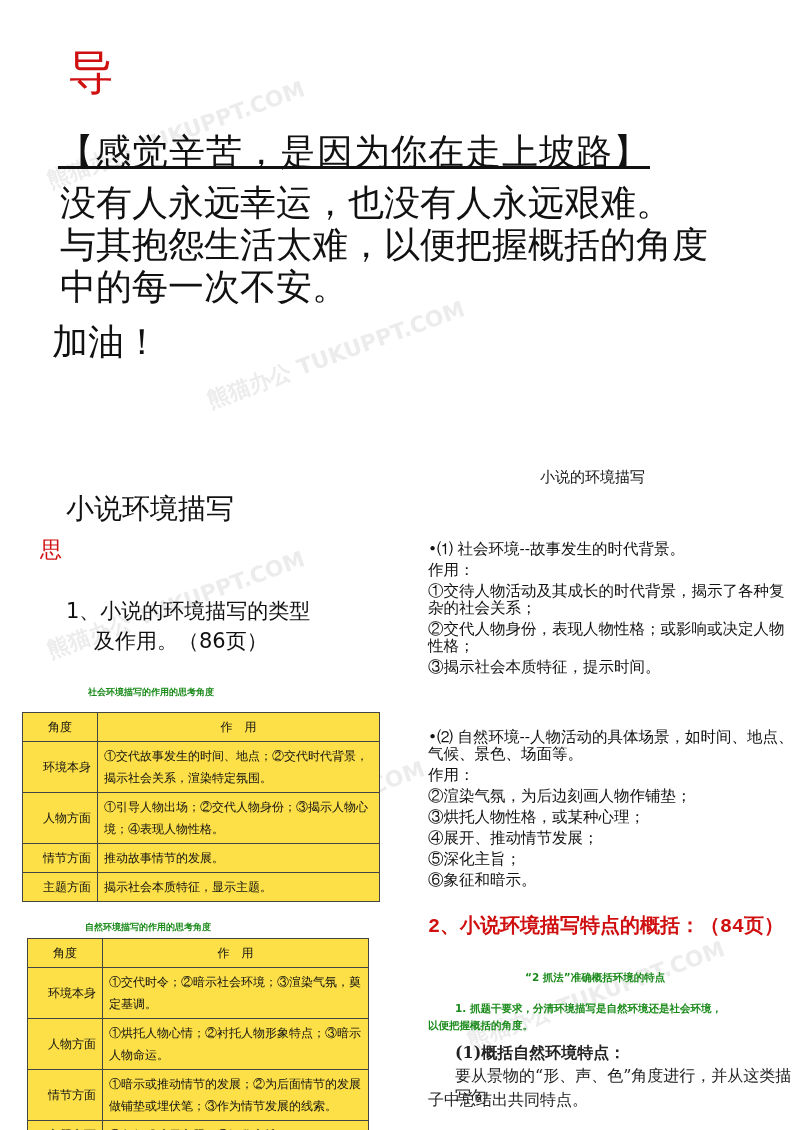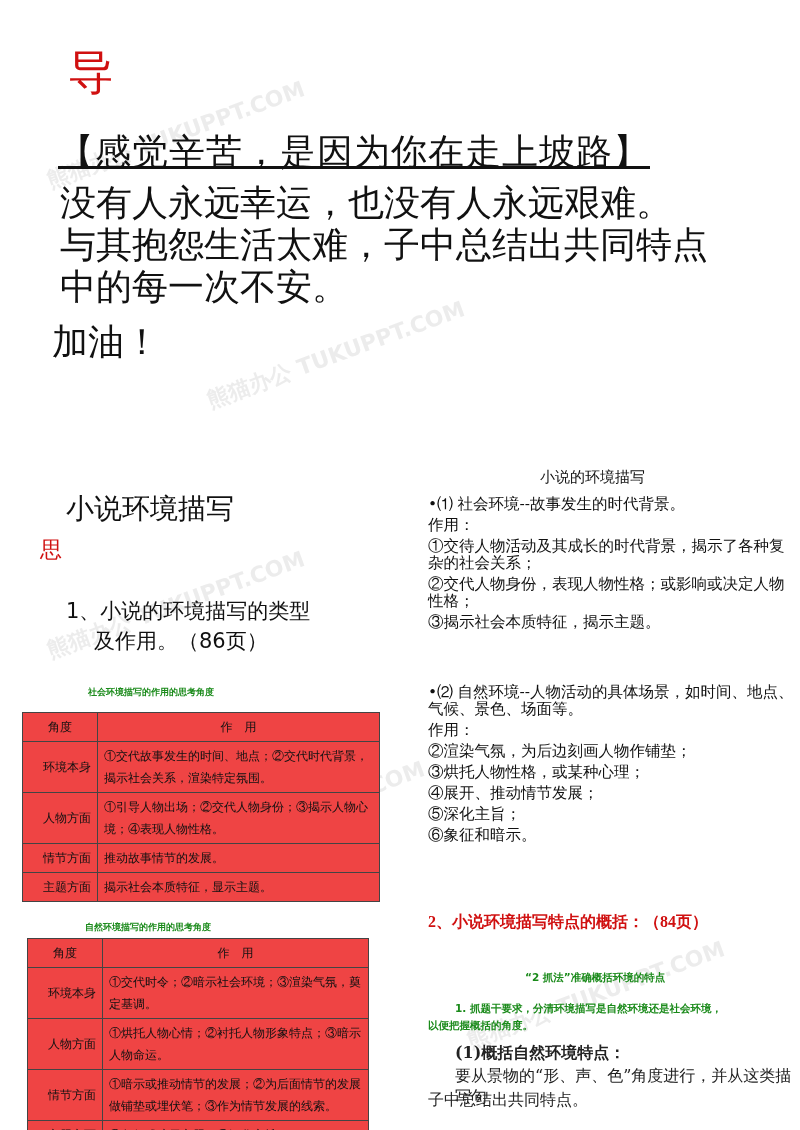--- a/index.html
+++ b/index.html
@@ -22,52 +22,52 @@
 
     
     .novel-title { left: 66px; top: 490px; font-size: 28px; font-family: "DejaVu Sans", sans-serif; }
     .si { left: 40px; top: 535px; font-size: 22px; color: #d01010; font-family: "DejaVu Sans", sans-serif; }
     .q1 { left: 66px; top: 596px; font-size: 21px; line-height: 30px; font-family: "DejaVu Sans", sans-serif; width: 320px; }
     .q1 .indent { padding-left: 28px; display: block; }
 
     .tbl-cap { font-size: 9px; color: #1a8a1a; font-weight: bold; font-family: "DejaVu Sans", sans-serif; }
     table.role {
       position: absolute; border-collapse: collapse; font-size: 12px;
-      font-family: "DejaVu Serif", serif; background: #ef4444;
+      font-family: "DejaVu Serif", serif; background: #fde047;
     }
     table.role td, table.role th {
       border: 1px solid #444; padding: 3px 6px; vertical-align: middle; font-weight: normal;
     }
     table.role th { text-align: center; height: 22px; }
     table.role td.ang { text-align: right; width: 62px; white-space: nowrap; }
     table.role td.eff { line-height: 22px; font-family: Liberation Serif, serif; }
 
     
     .rc-title { left: 540px; top: 468px; font-size: 15px; }
-    .rc-block { left: 428px; font-size: 15.5px; line-height: 17px; width: 370px; }
+    .rc-block { left: 428px; font-size: 15.5px; line-height: 17px; width: 370px; margin-top: 45px; }
     .rc-block p { margin: 0 0 4px 0; }
 
-    .sec2 { left: 428px; top: 912px; font-size: 16px; color: #d01010; font-weight: bold; font-family: Liberation Serif, serif; }
+    .sec2 { left: 428px; top: 912px; font-size: 20px; color: #d01010; font-weight: bold; font-family: Liberation Mono, monospace; }
     .green { color: #1a8a1a; font-weight: bold; font-size: 10.5px; font-family: "DejaVu Sans", sans-serif; }
     .gray { color: #222; font-size: 16px; }
   </style>
 </head>
 <body>
 
 <div class="watermark" style="left:40px;top:120px;">熊猫办公 TUKUPPT.COM</div>
 <div class="watermark" style="left:200px;top:340px;">熊猫办公 TUKUPPT.COM</div>
 <div class="watermark" style="left:40px;top:590px;">熊猫办公 TUKUPPT.COM</div>
 <div class="watermark" style="left:160px;top:800px;">熊猫办公 TUKUPPT.COM</div>
 <div class="watermark" style="left:460px;top:980px;">熊猫办公 TUKUPPT.COM</div>
 
 <div class="abs dao">导</div>
 <div class="abs heading">【感觉辛苦，是因为你在走上坡路】</div>
 <div class="abs para">
   <div>没有人永远幸运，也没有人永远艰难。</div>
-  <div>与其抱怨生活太难，子中总结出共同特点</div>
+  <div>与其抱怨生活太难，以便把握概括的角度</div>
   <div>中的每一次不安。</div>
 </div>
 <div class="abs jiayou">加油！</div>
 
 <div class="abs novel-title">小说环境描写</div>
 <div class="abs si">思</div>
 <div class="abs q1">
   <span>1、小说的环境描写的类型</span>
   <span class="indent">及作用。（86页）</span>
 </div>
@@ -123,21 +123,21 @@
   </tr>
 </tbody>
   </table>
 
 <div class="abs rc-title">小说的环境描写</div>
 <div class="abs rc-block" style="top:496px;">
   <p>•⑴ 社会环境--故事发生的时代背景。</p>
   <p>作用：</p>
   <p>①交待人物活动及其成长的时代背景，揭示了各种复杂的社会关系；</p>
   <p>②交代人物身份，表现人物性格；或影响或决定人物性格；</p>
-  <p>③揭示社会本质特征，揭示主题。</p>
+  <p>③揭示社会本质特征，提示时间。</p>
 </div>
 <div class="abs rc-block" style="top:684px;">
   <p>•⑵ 自然环境--人物活动的具体场景，如时间、地点、气候、景色、场面等。</p>
   <p>作用：</p>
   <p>②渲染气氛，为后边刻画人物作铺垫；</p>
   <p>③烘托人物性格，或某种心理；</p>
   <p>④展开、推动情节发展；</p>
   <p>⑤深化主旨；</p>
   <p>⑥象征和暗示。</p>
 </div>

